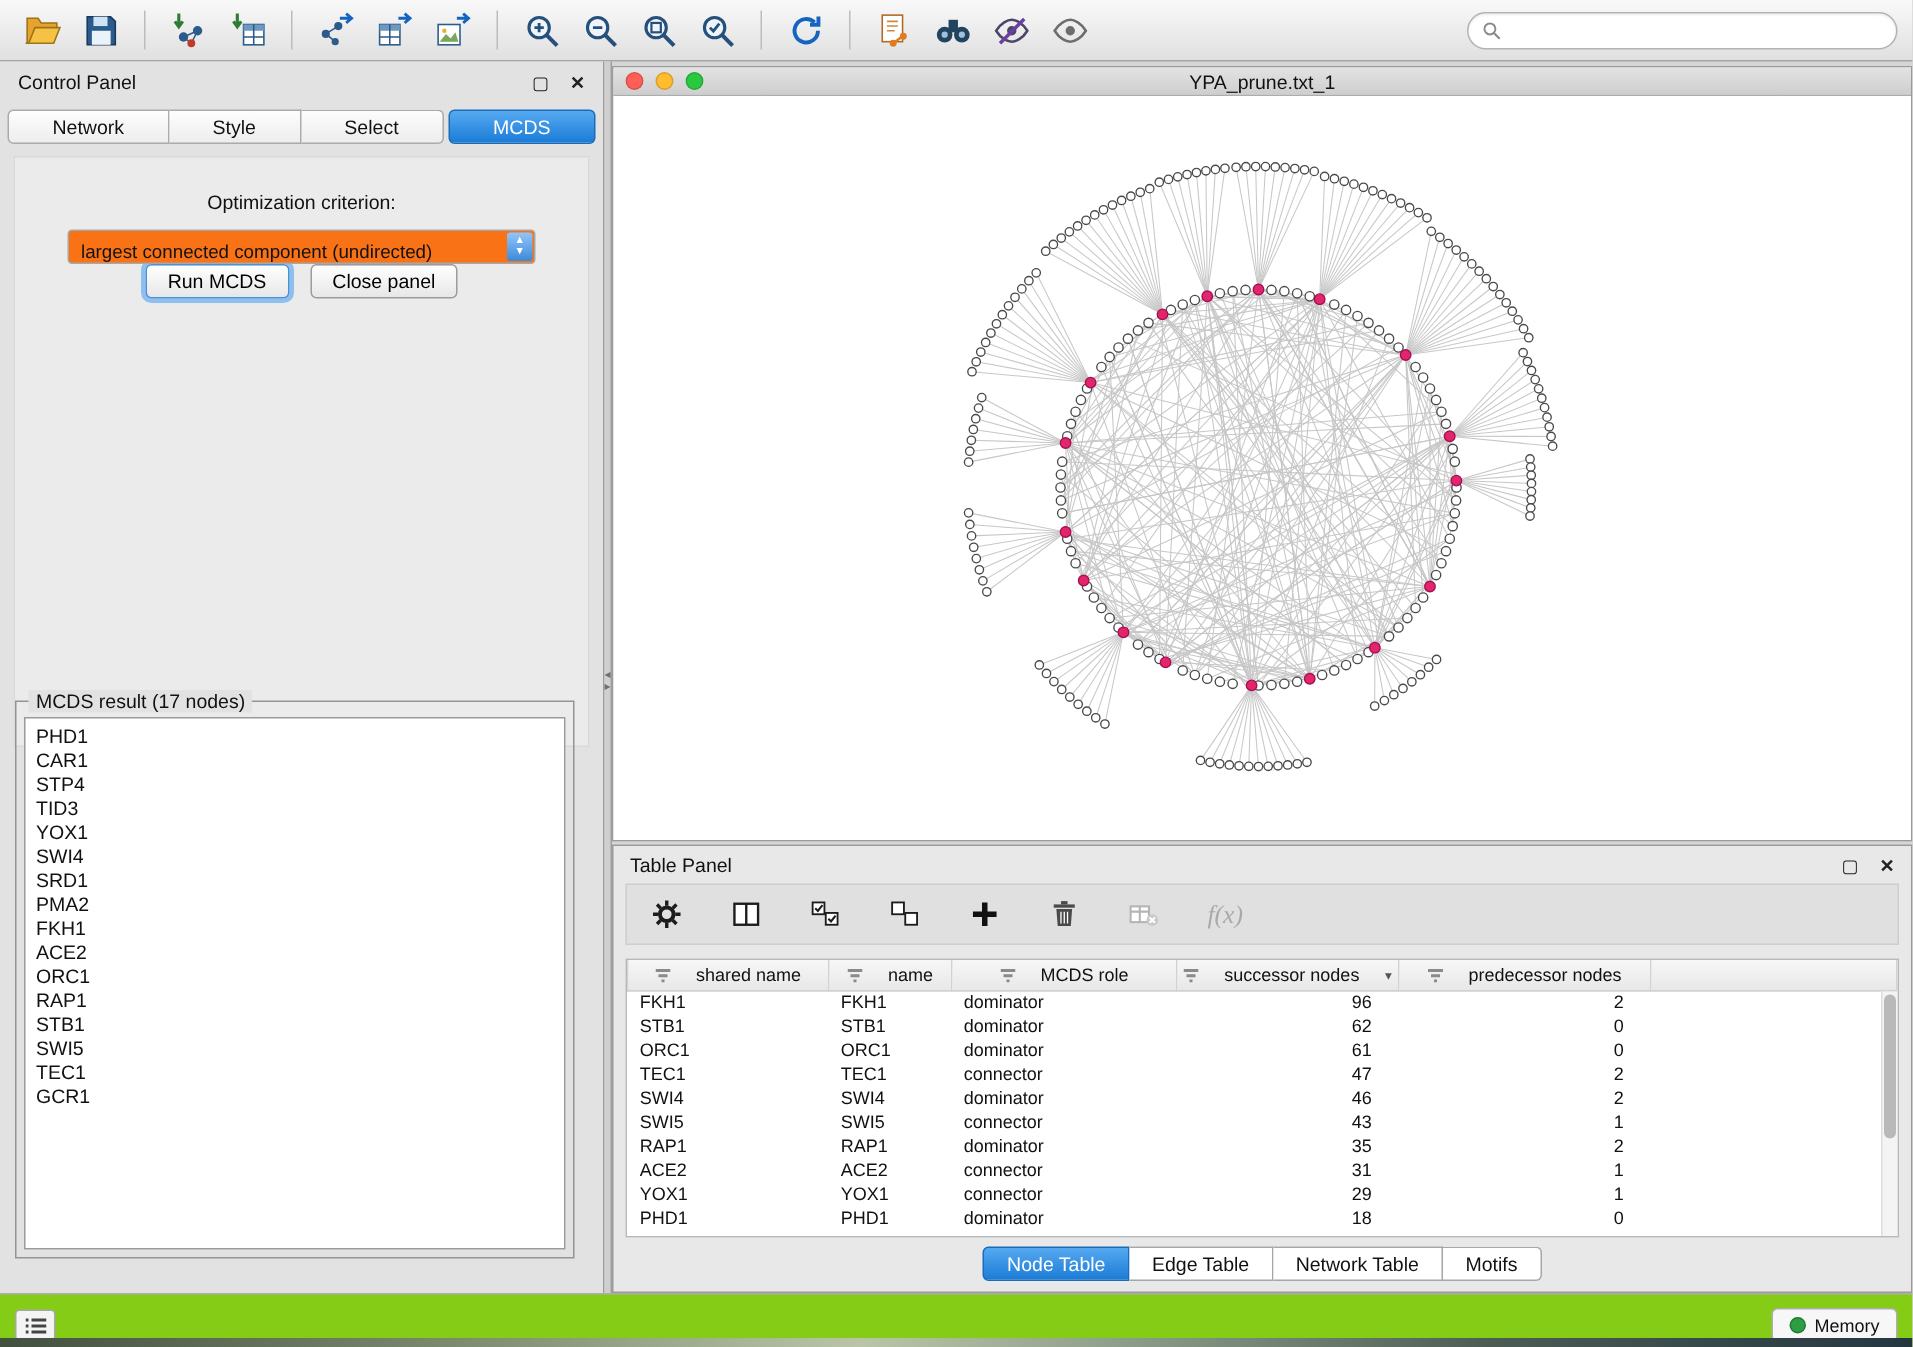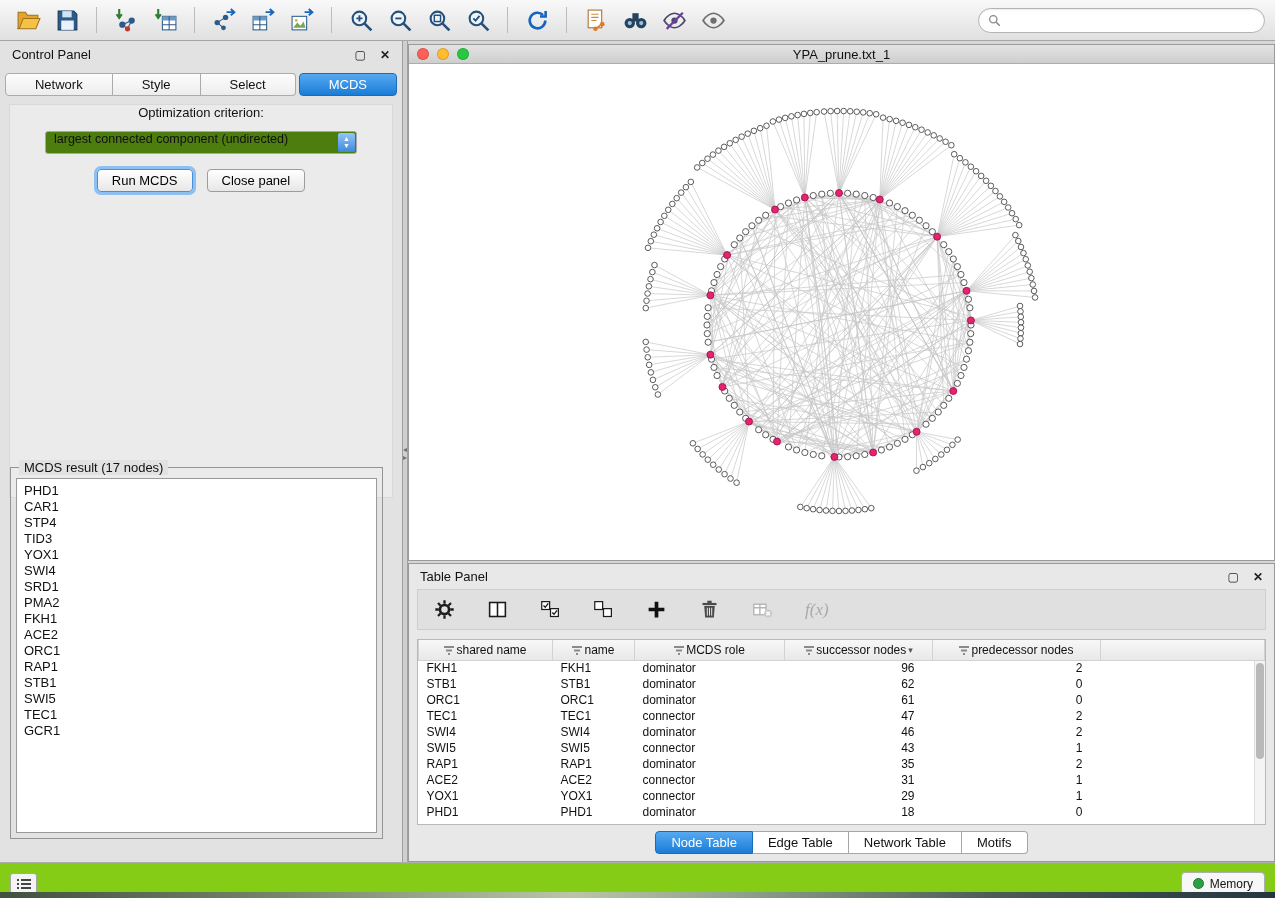--- a/index.html
+++ b/index.html
@@ -20,24 +20,24 @@
   #control-panel{position:absolute;top:41px;left:0;width:403px;bottom:36px;background:#e2e2e2;border-right:1px solid #9c9c9c}
   #cp-header{height:27px;display:flex;align-items:center;padding:0 12px}
   .winbtns{margin-left:auto;display:flex;gap:14px;align-items:center;color:#222}
   .winbtn{font-size:12px;line-height:12px}
   #cp-tabs{display:flex;justify-content:center;margin-top:5px}
   .cptab{padding:3px 29px;background:linear-gradient(#fdfdfd,#ededed);border:1px solid #ababab;border-left:none;font-size:13px}
   .cptab:first-child{border-left:1px solid #ababab;border-radius:4px 0 0 4px}
   .cptab:nth-child(3){border-radius:0 4px 4px 0}
   .cptab.active{background:linear-gradient(#56a9f1,#1b7cd6);color:#fff;border:1px solid #1a6cba;border-radius:4px;margin-left:3px}
   #cp-card{position:absolute;left:9px;right:9px;top:63px;height:394px;background:#ebebeb;border:1px solid #d9d9d9}
-  #opt-label{text-align:center;}
-  #criterion{width:312px;height:23px;margin:11px auto 0;background:#4d7c0f;border:1px solid #a8a8a8;border-radius:3px;position:relative;display:flex;align-items:flex-start;padding:0 22px 0 8px;font-size:12.5px;white-space:nowrap}
+  #opt-label{text-align:center;margin-top:22px}
+  #criterion{width:312px;height:23px;margin:11px auto 0;background:#f97316;border:1px solid #a8a8a8;border-radius:3px;position:relative;display:flex;align-items:flex-end;padding:0 22px 0 8px;font-size:12.5px;white-space:nowrap}
   #criterion .stepper{position:absolute;right:1px;top:1px;bottom:1px;width:17px;background:linear-gradient(#93c5f8,#3c8ada);border-radius:2px;color:#fff;display:flex;flex-direction:column;align-items:center;justify-content:center;font-size:7px;line-height:6.5px}
-  #cp-buttons{display:flex;justify-content:center;gap:14px;margin-top:15px}
+  #cp-buttons{display:flex;justify-content:center;gap:14px;}
   .btn{padding:3px 14px;font-size:13px;background:linear-gradient(#ffffff,#e7e7e7);border:1px solid #9c9c9c;border-radius:4px}
   .btn.focus{box-shadow:0 0 0 3px rgba(66,155,245,.55);border-color:#4a90d9}
   #result-group{position:absolute;left:10px;right:19px;top:426px;bottom:23px;border:1px solid #949494}
   #result-legend{position:absolute;top:-8px;left:8px;background:#e2e2e2;padding:0 5px;font-size:13px}
   #result-list{position:absolute;left:5px;right:5px;top:10px;bottom:5px;background:#fff;border:1px solid #9a9a9a;padding:4px 0 0 7px;line-height:16px;overflow:hidden}
 
   
   #splitter{position:absolute;left:403px;top:41px;width:5px;bottom:36px;background:#cfcfcf;border-right:1px solid #a0a0a0}
   #splitter .grip{position:absolute;top:405px;left:0;color:#6f6f6f;font-size:8px;line-height:8px;text-align:center;width:100%}
 
@@ -51,21 +51,21 @@
   
   #table-panel{position:absolute;left:408px;top:563px;width:867px;height:299px;background:#e8e8e8;border:1px solid #9a9a9a}
   #tp-header{height:25px;display:flex;align-items:center;padding:0 11px}
   #tp-toolbar{height:41px;margin:0 8px;background:#e0e0e0;border:1px solid #cecece;display:flex;align-items:center;gap:32px;padding:0 16px}
   .tpbtn{display:flex;align-items:center;justify-content:center}
   .tpbtn svg{width:21px;height:21px}
   #fx-label{font-family:"Liberation Serif",serif;font-style:italic;color:#a9a9a9;font-size:17px}
   #tp-table-wrap{position:absolute;left:8px;right:8px;top:75px;bottom:36px;background:#fff;border:1px solid #b8b8b8;overflow:hidden}
   #tp-table{border-collapse:collapse;width:100%;table-layout:fixed;font-size:12px}
   #tp-table th{height:20px;background:linear-gradient(#f7f7f7,#e8e8e8);border:1px solid #d2d2d2;border-top:none;font-weight:normal;font-size:12px;white-space:nowrap;overflow:hidden}
-  .hwrap{display:flex;align-items:center;justify-content:center;gap:2px}
+  .hwrap{display:flex;align-items:center;justify-content:center;gap:17px}
   .hicon svg{width:10px;height:10px}
   .sortarrow{font-size:9px;color:#555}
   #tp-table td{height:16px;padding:0 8px;white-space:nowrap;overflow:hidden}
   #tp-table td.c3,#tp-table td.c4{text-align:right;padding-right:18px}
   #tp-scrollbar{position:absolute;right:0;top:21px;bottom:0;width:11px;background:#f4f4f4;border-left:1px solid #ddd}
   #tp-thumb{position:absolute;left:1px;right:1px;top:2px;height:96px;background:#b9b9b9;border-radius:5px}
   #tp-tabs{position:absolute;bottom:7px;left:0;right:0;display:flex;justify-content:center}
   .tptab{padding:3px 15px;background:#fff;border:1px solid #a6a6a6;border-left:none;font-size:13px}
   .tptab:nth-child(2){border-radius:0}
   .tptab:last-child{border-radius:0 4px 4px 0}

